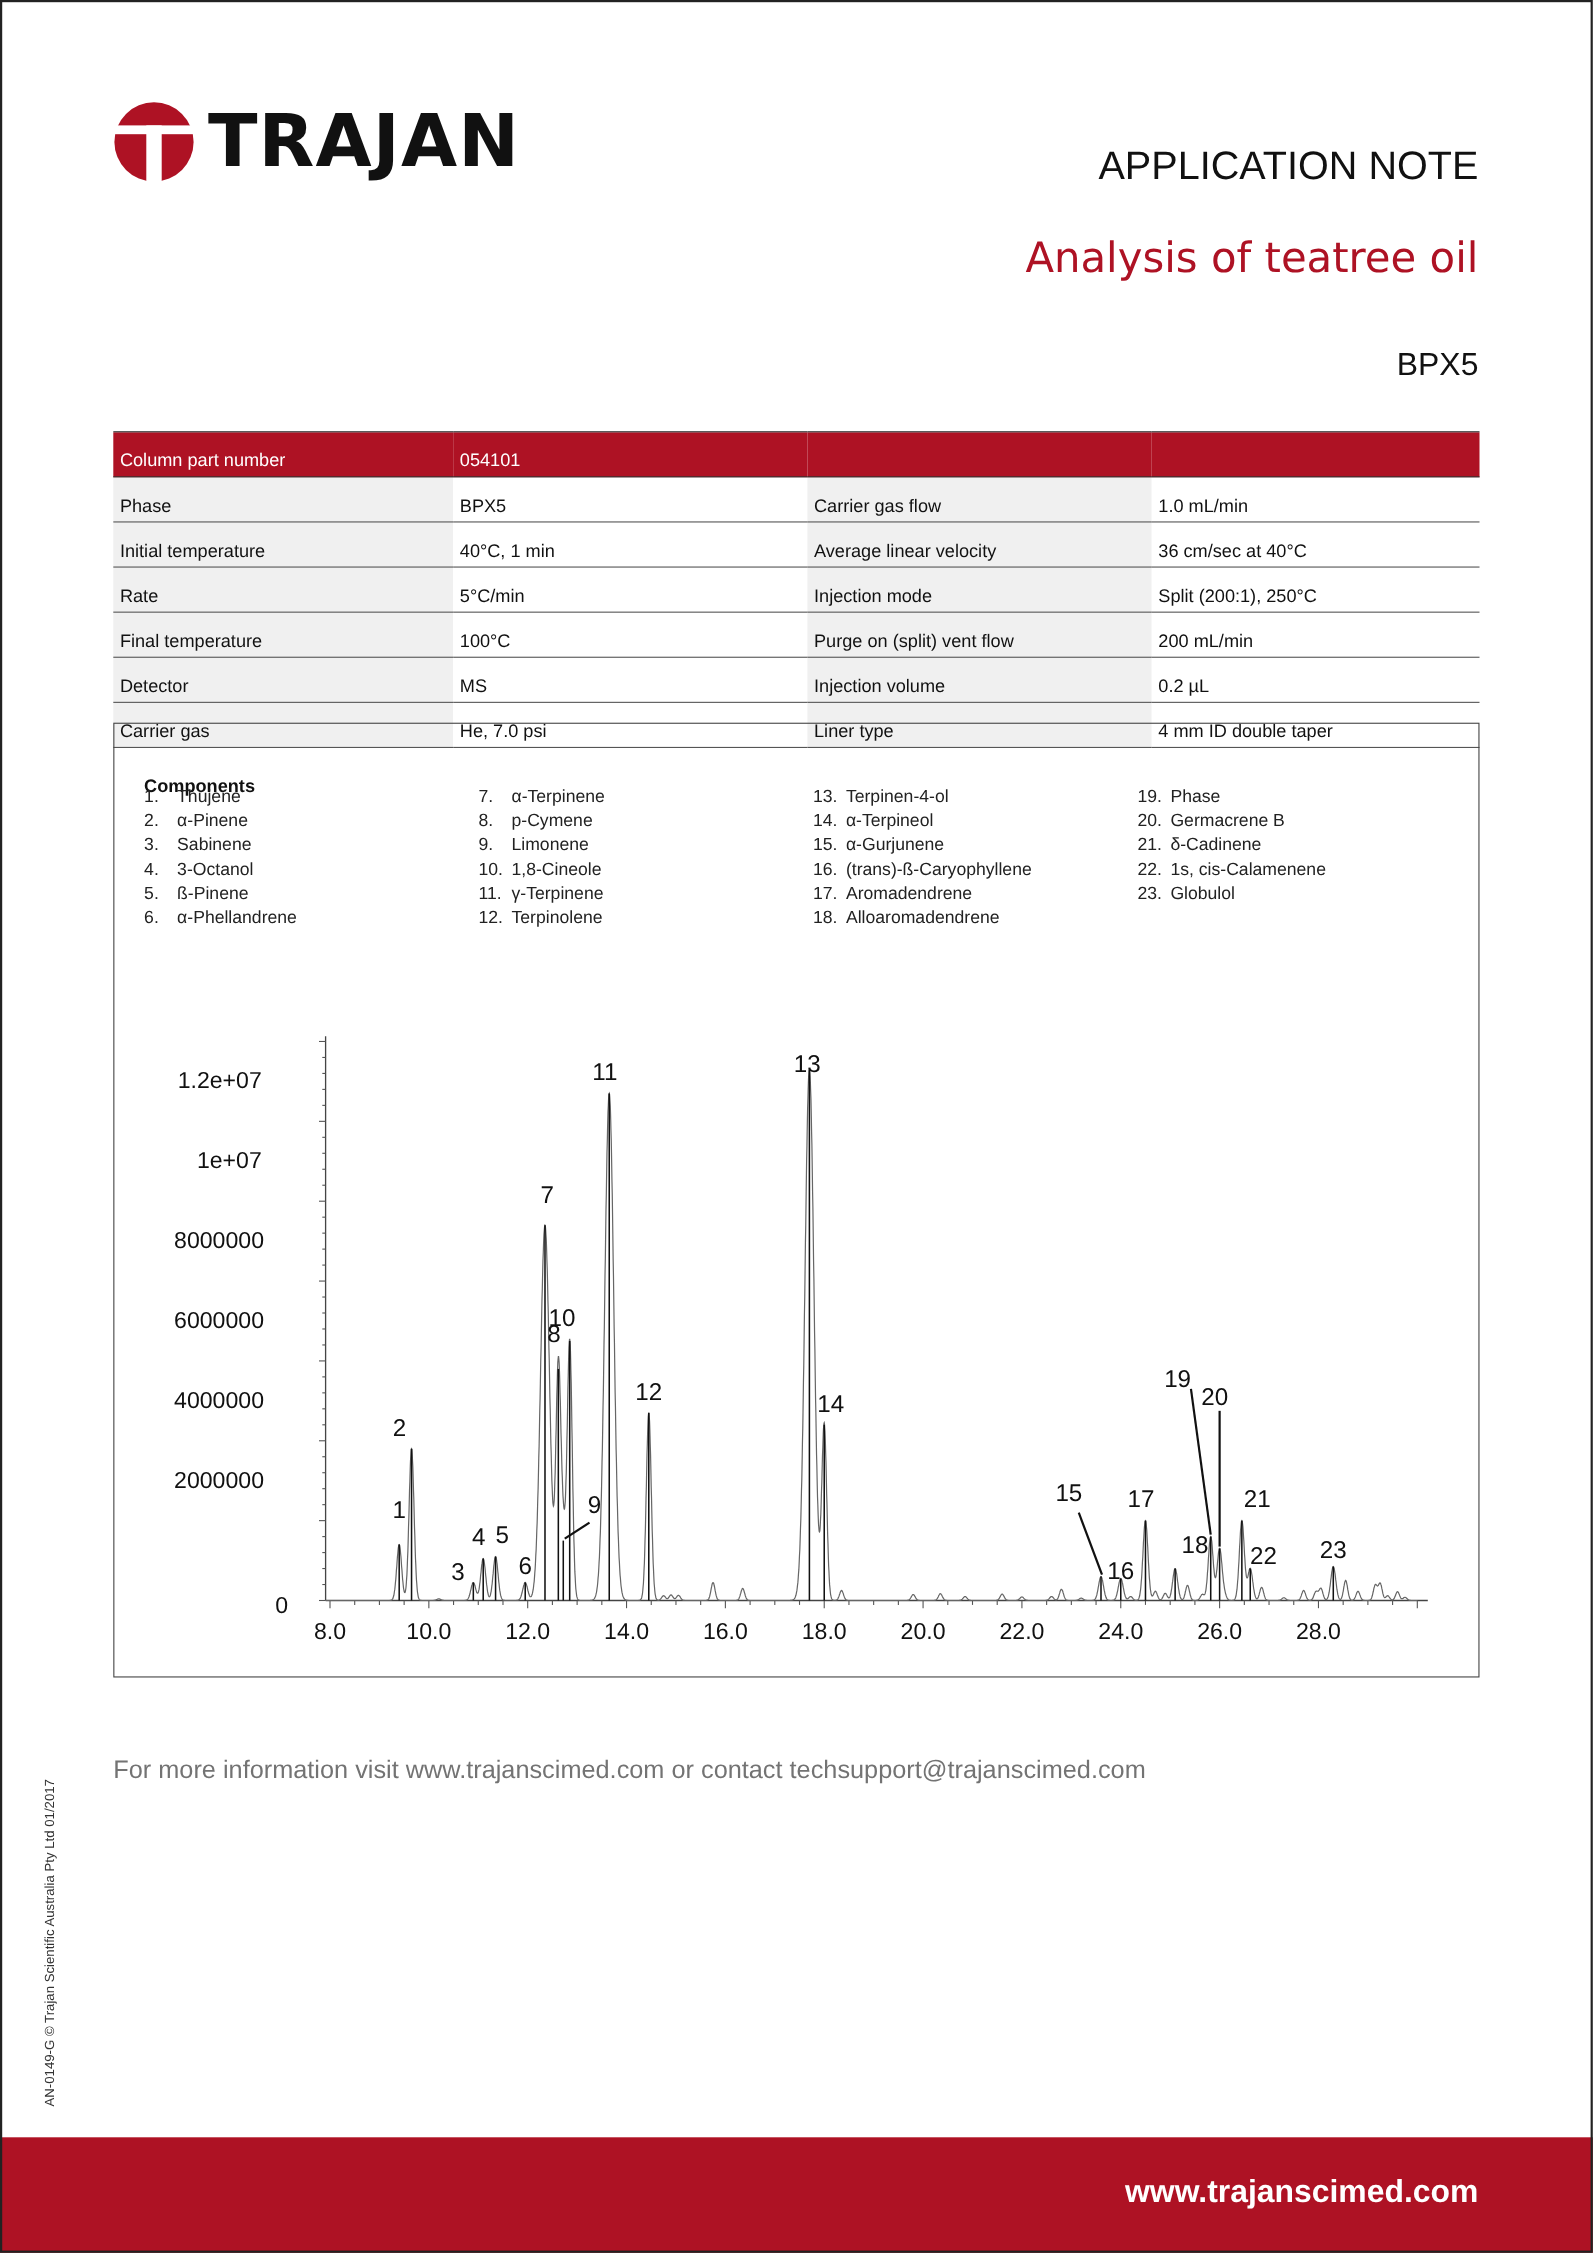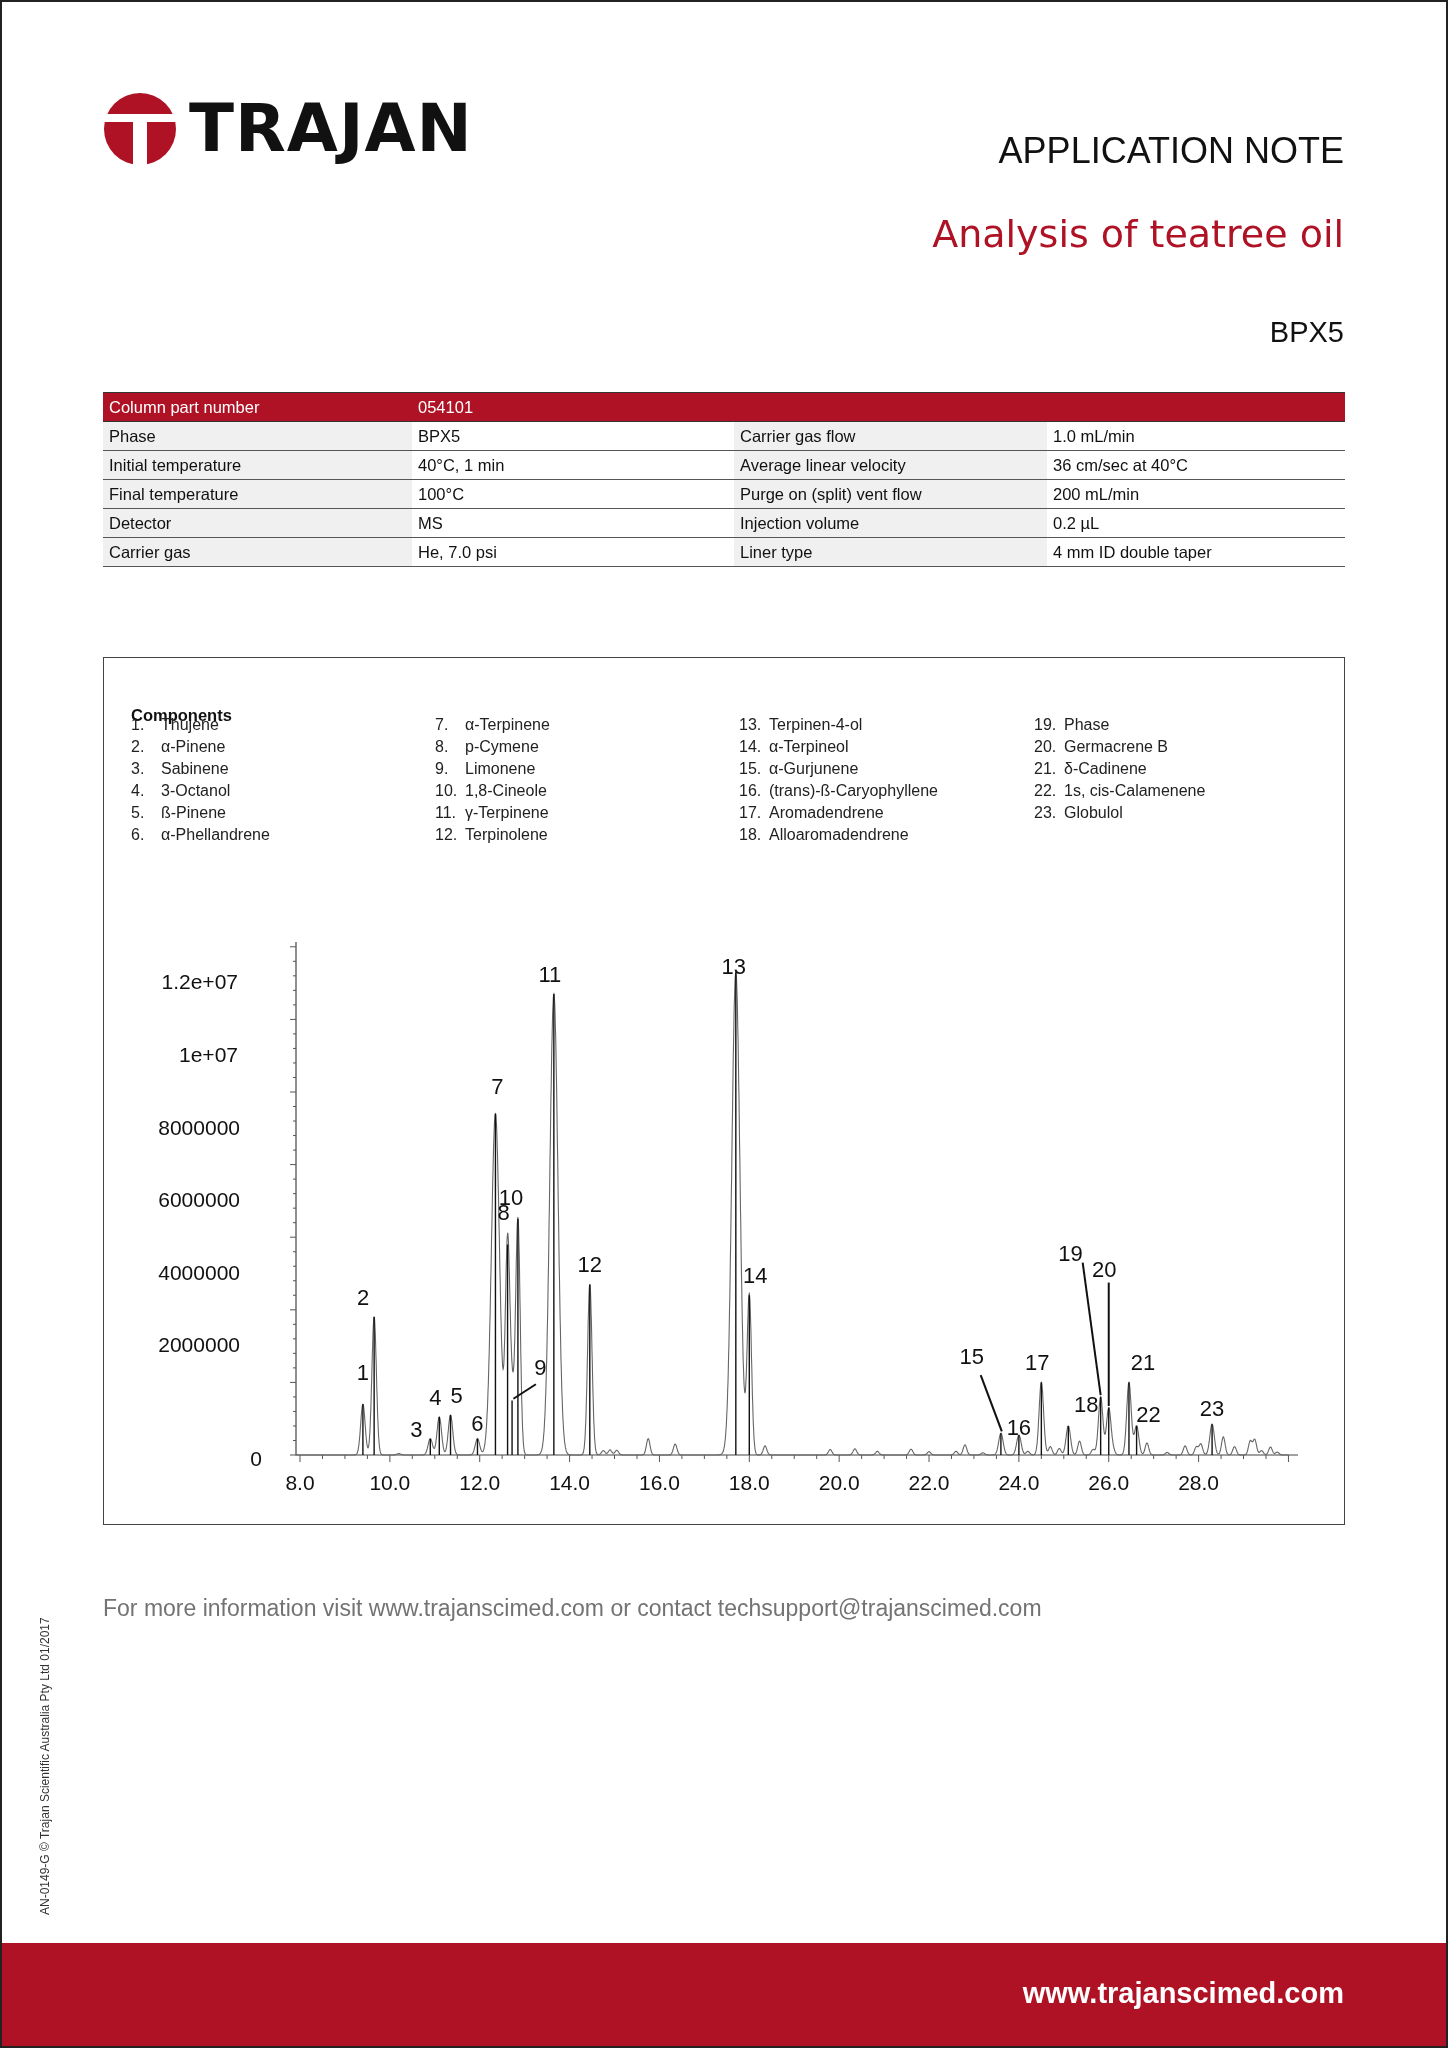--- a/index.html
+++ b/index.html
@@ -6,21 +6,21 @@
   body { width:1448px; height:2048px; position:relative; overflow:hidden; font-family:"Liberation Sans", sans-serif; color:#111; }
   .page-border { position:absolute; left:0; top:0; width:1444px; height:2044px; border:2px solid #222; box-sizing:content-box; pointer-events:none; z-index:5; }
   .logo { position:absolute; left:103px; top:91px; height:76px; display:flex; align-items:center; }
   .logo-mark { width:74px; height:74px; }
   .logo-text { margin-left:12px; font-family:"DejaVu Sans", sans-serif; font-weight:bold; font-size:66px; letter-spacing:1px; color:#111; line-height:1; }
   .doc-type { position:absolute; right:104px; top:130px; font-size:36px; color:#111; }
   .doc-title { position:absolute; right:104px; top:212px; font-family:"DejaVu Sans", sans-serif; font-size:38px; color:#ae1224; }
   .doc-sub { position:absolute; right:104px; top:316px; font-size:29px; color:#111; }
 
   table.params { position:absolute; left:103px; top:392px; width:1242px; border-collapse:collapse; font-size:16.5px; }
-  table.params td { height:28px; padding:0 4px 0 6px; border-bottom:1.5px solid #555; vertical-align:middle; }
+  table.params td { height:28px; padding:12px 4px 0 6px; border-bottom:1.5px solid #555; vertical-align:middle; }
   table.params tr.head td { background:#ae1224; color:#fff; height:28px; border-bottom:1.5px solid #333; border-top:1.5px solid #333; }
   table.params tr.r td:nth-child(1), table.params tr.r td:nth-child(3) { background:#f0f0f0; }
   table.params tr.r td:nth-child(2), table.params tr.r td:nth-child(4) { background:#fff; }
   .c1 { width:299px; } .c2 { width:312px; } .c3 { width:303px; }
 
   .chart-frame { position:absolute; left:103px; top:657px; width:1240px; height:866px; border:1.5px solid #444; }
   .components { position:absolute; left:131px; top:690px; font-size:16px; color:#222; }
   .components-title { position:absolute; left:0; top:16px; font-weight:bold; font-size:16.5px; color:#111; }
   .comp-col { position:absolute; top:24px; }
   .comp-item { height:22px; line-height:22px; white-space:nowrap; }
@@ -62,20 +62,26 @@
     <td>Phase</td>
     <td>BPX5</td>
     <td>Carrier gas flow</td>
     <td>1.0 mL/min</td>
   </tr>
   <tr class="r">
     <td>Initial temperature</td>
     <td>40°C, 1 min</td>
     <td>Average linear velocity</td>
     <td>36 cm/sec at 40°C</td>
+  </tr>
+  <tr class="r">
+    <td>Rate</td>
+    <td>5°C/min</td>
+    <td>Injection mode</td>
+    <td>Split (200:1), 250°C</td>
   </tr>
   <tr class="r">
     <td>Final temperature</td>
     <td>100°C</td>
     <td>Purge on (split) vent flow</td>
     <td>200 mL/min</td>
   </tr>
   <tr class="r">
     <td>Detector</td>
     <td>MS</td>

